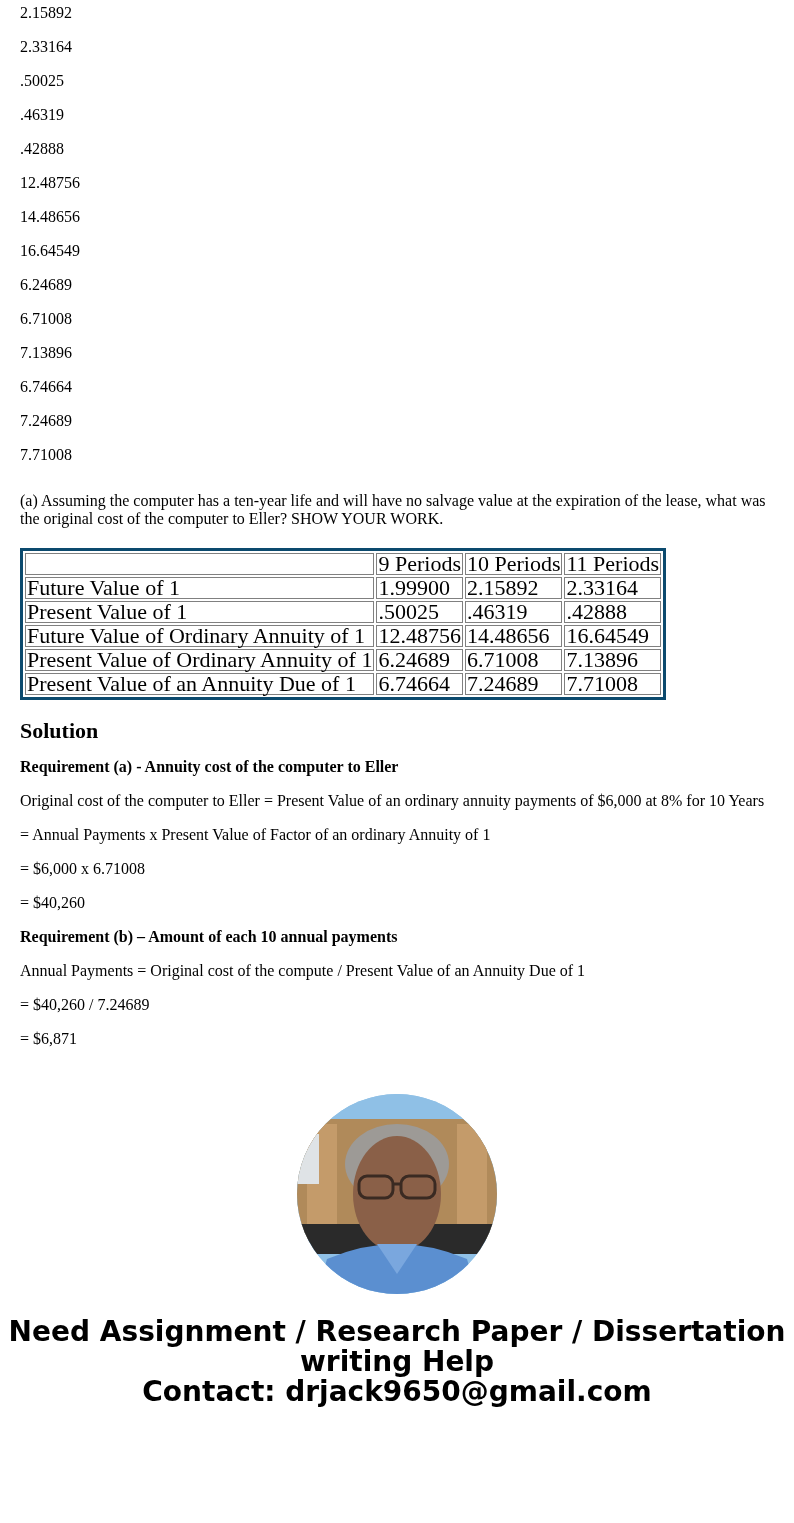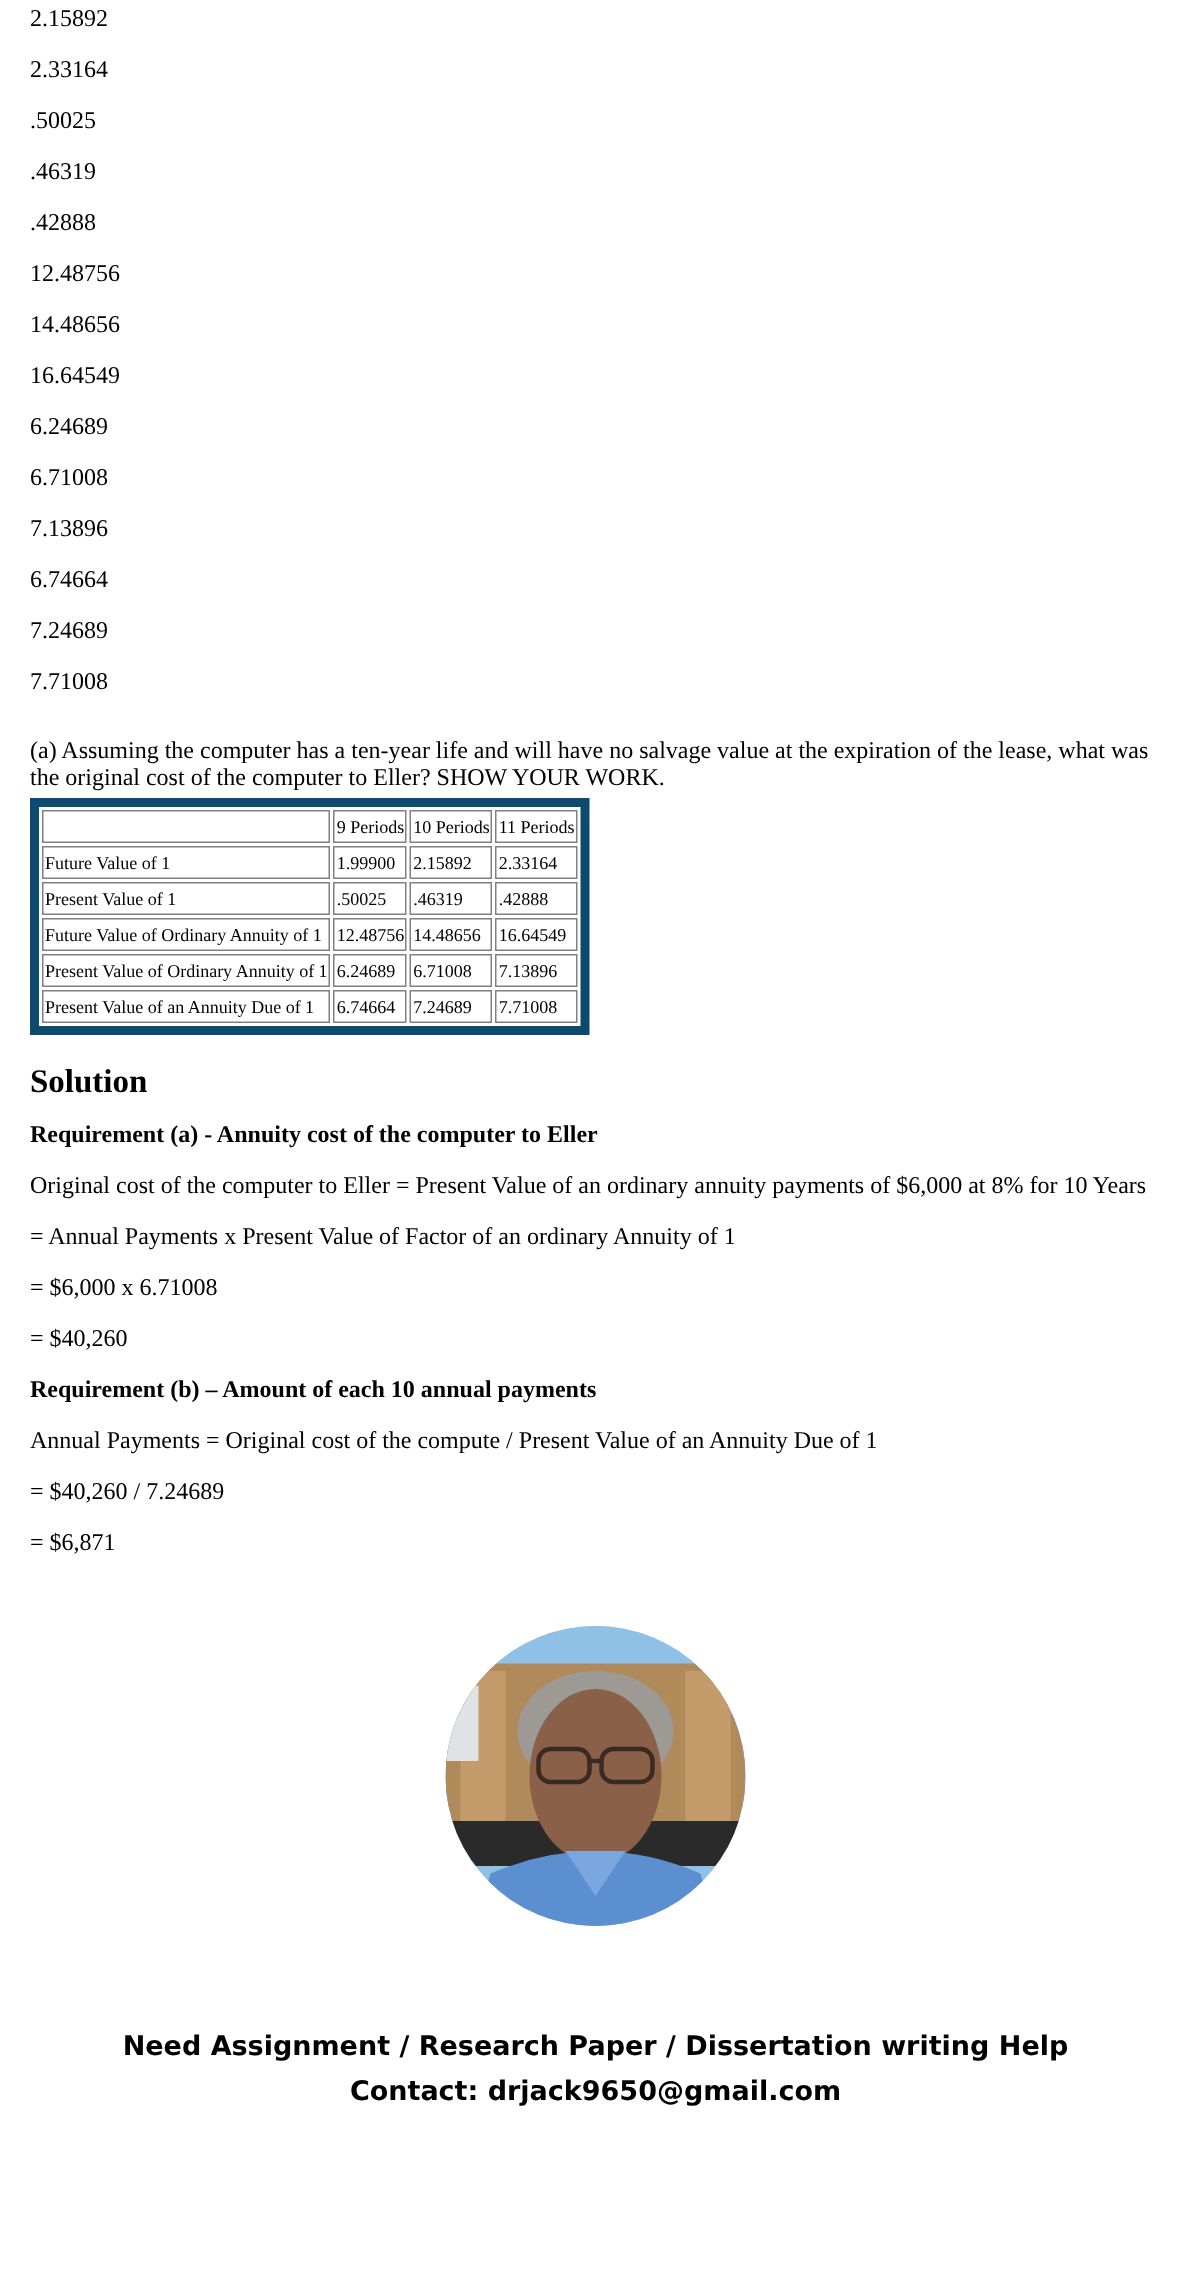--- a/index.html
+++ b/index.html
@@ -18,26 +18,26 @@
       line-height: 26px;
       padding-top: 0;
     }
     .num-list { padding-top: 0; margin-top: 0; }
     .num-list p:first-child { margin-top: 0; }
     .instructions { margin-top: 16px; }
     .instructions .title { font-weight: bold; display: block; line-height: 18px; }
     .instructions .para { line-height: 18px; margin: 0 0 18px 0; }
     .instructions .para:last-child { margin-bottom: 0; }
     table.factors {
-      border: 6px solid #0c4a6e;
+      border: 3px solid #0c4a6e;
       border-collapse: separate;
       border-spacing: 2px;
-      margin-top: 4px;
+      margin-top: 20px;
       font-family: "Liberation Serif", serif;
-      font-size: 12px;
+      font-size: 22px;
     }
     table.factors td {
       border: 1px solid #808080;
       padding: 1px 1px;
       height: 18px;
       line-height: 18px;
       white-space: nowrap;
     }
     h3.solution {
       font-size: 22px;
@@ -57,23 +57,23 @@
       height: 200px;
       border-radius: 50%;
       overflow: hidden;
       position: relative;
       background: #8fc0e6;
     }
     .cta {
       text-align: center;
       font-family: "DejaVu Sans", sans-serif;
       font-weight: bold;
-      font-size: 18px;
+      font-size: 28px;
       line-height: 30px;
-      margin-top: 66px;
+      margin-top: 23px;
       padding: 0 8px;
     }
     .cta div { display: block; }
   </style>
 </head>
 <body>
 
 <div class="page">
 
   <div class="num-list">

